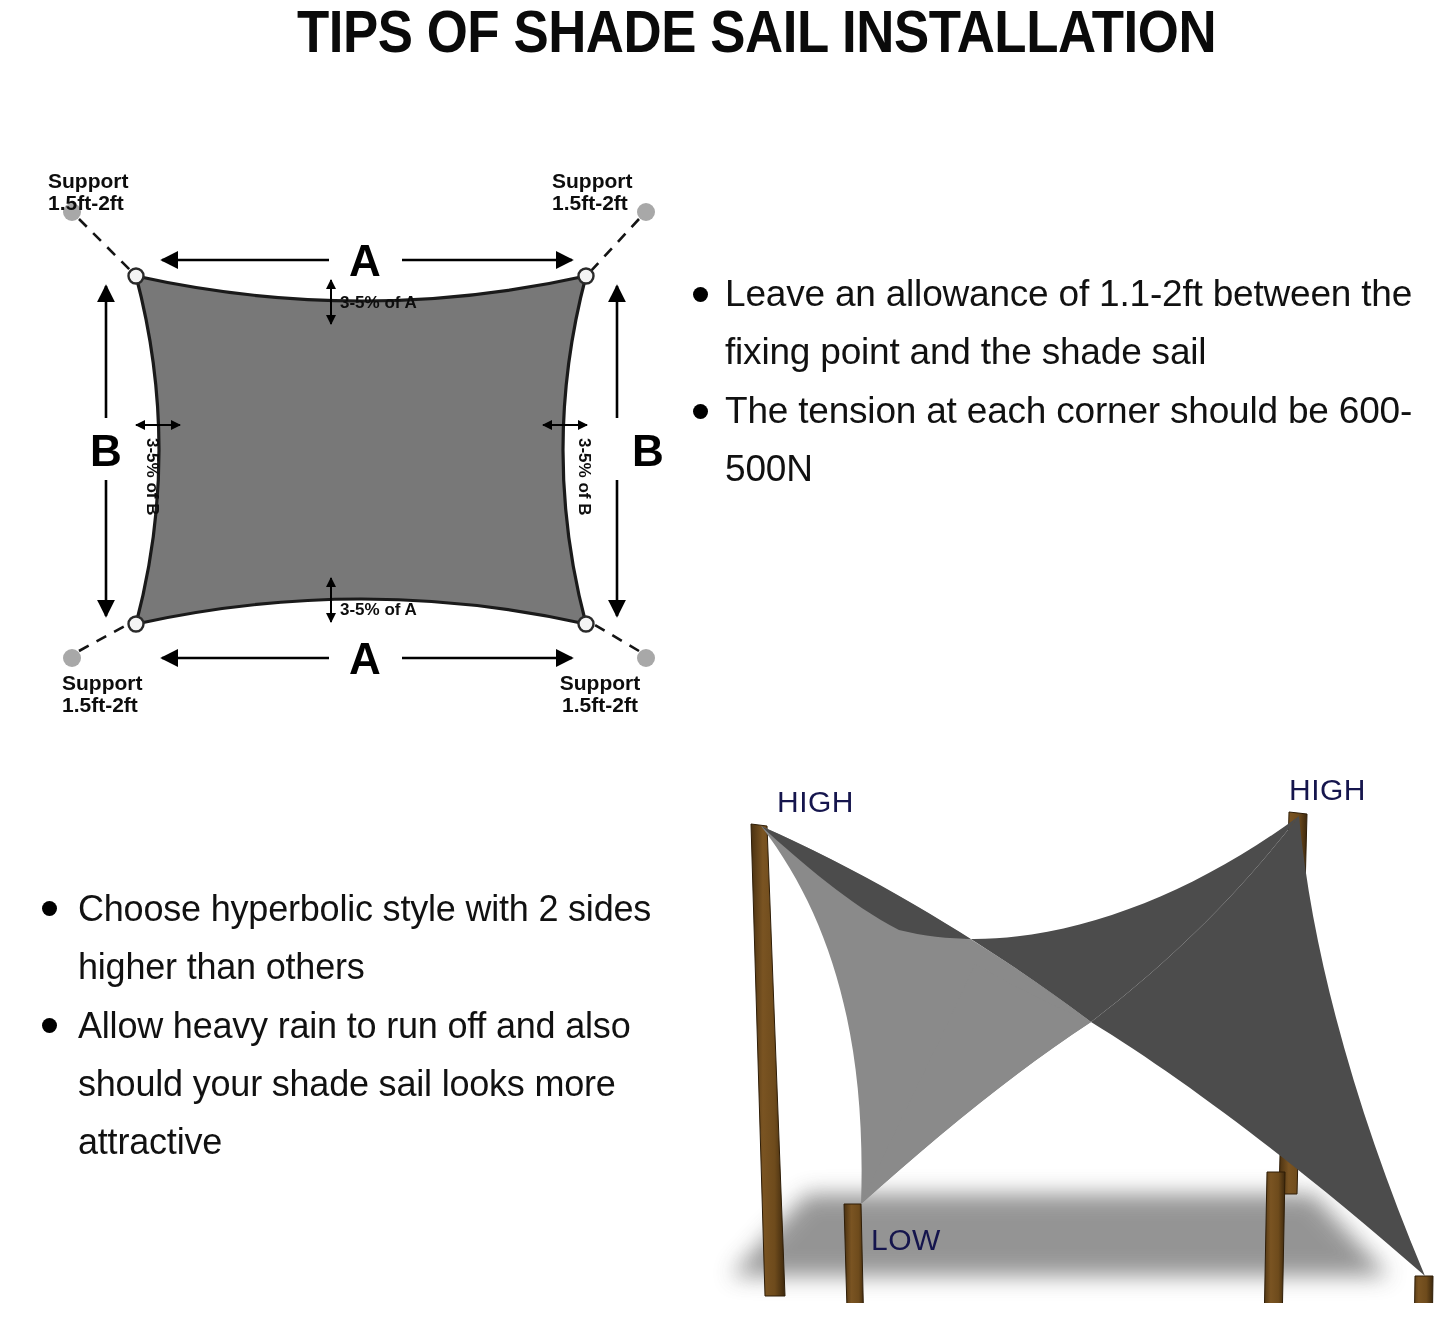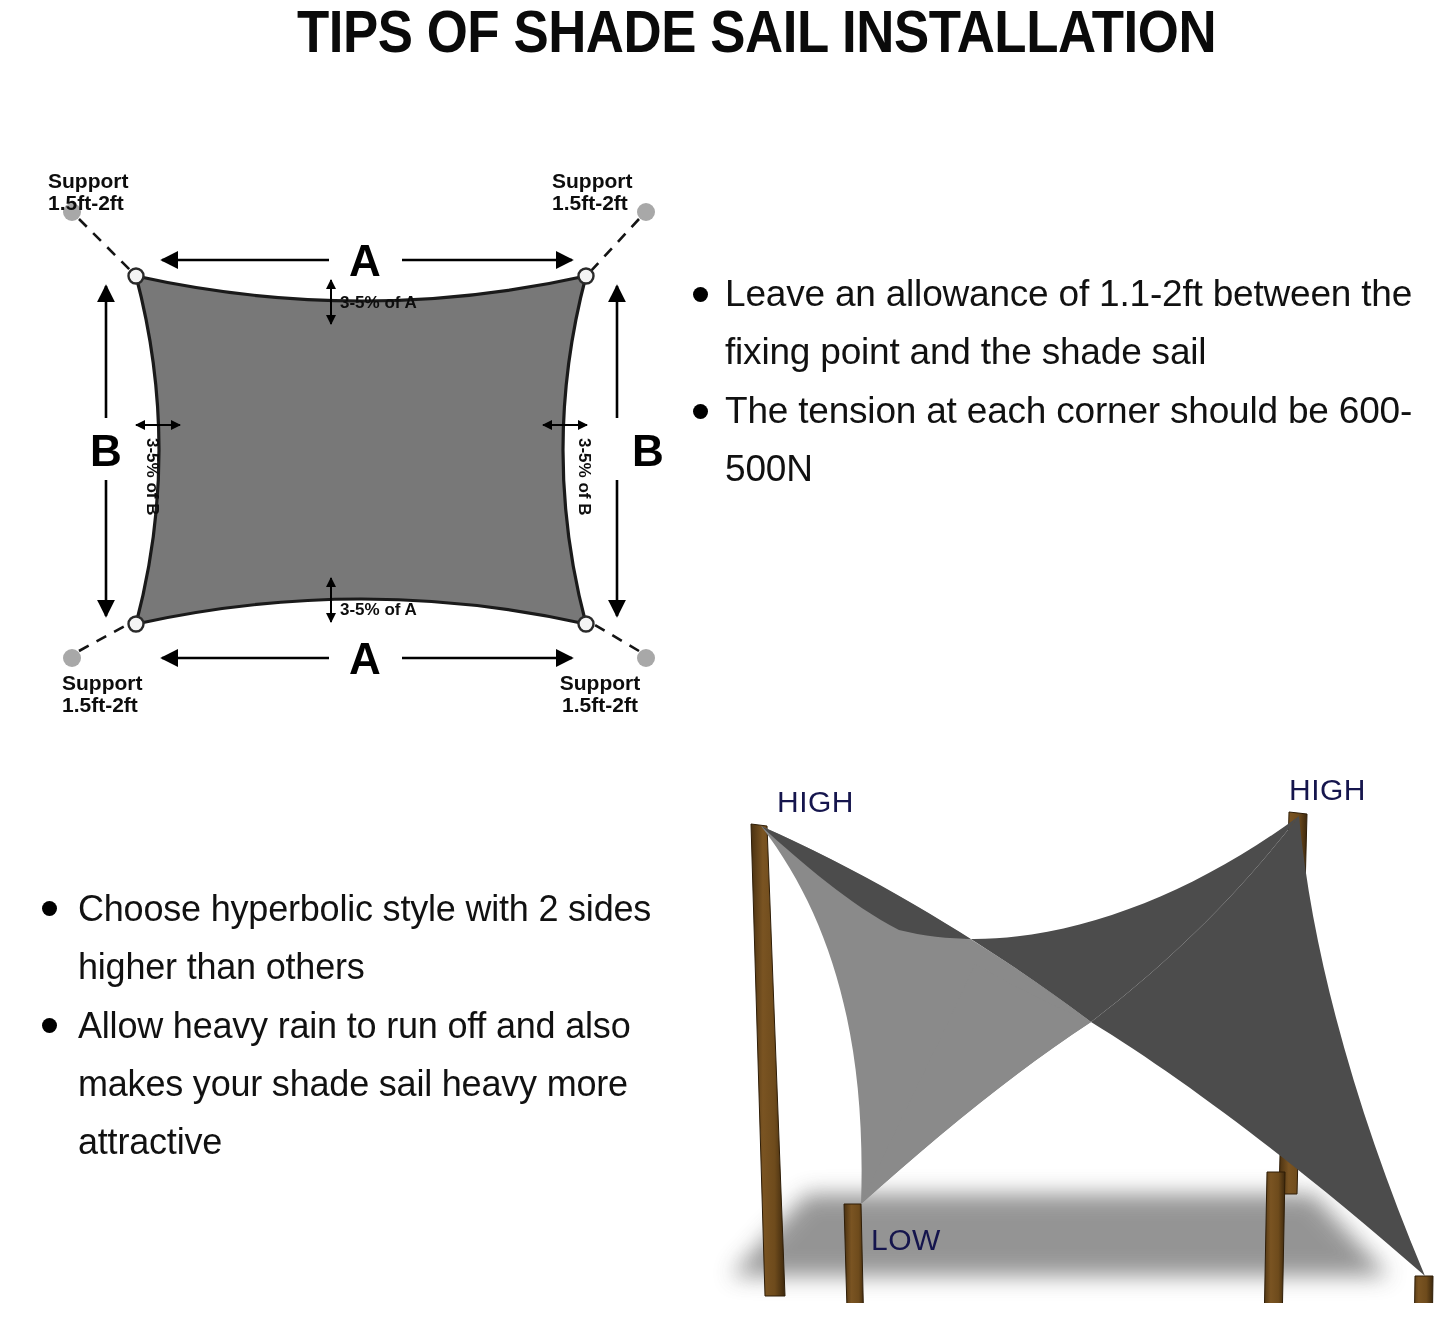--- a/index.html
+++ b/index.html
@@ -185,21 +185,21 @@
   <div class="panel" id="tips-right">
     <ul class="tips">
       <li>Leave an allowance of 1.1-2ft between the fixing point and the shade sail</li>
       <li>The tension at each corner should be 600-500N</li>
     </ul>
   </div>
 
   <div class="panel" id="tips-left">
     <ul class="tips">
       <li>Choose hyperbolic style with 2 sides higher than others</li>
-      <li>Allow heavy rain to run off and also makes your shade sail heavy more attractive</li>
+      <li>Allow heavy rain to run off and also should your shade sail looks more attractive</li>
     </ul>
   </div>
 
   <div class="panel" id="hyper-figure">
     <svg width="790" height="539" viewBox="0 0 790 539">
 
       <defs>
         <filter id="shadowBlur" x="-25%" y="-60%" width="150%" height="220%">
           <feGaussianBlur stdDeviation="11"></feGaussianBlur>
         </filter>

